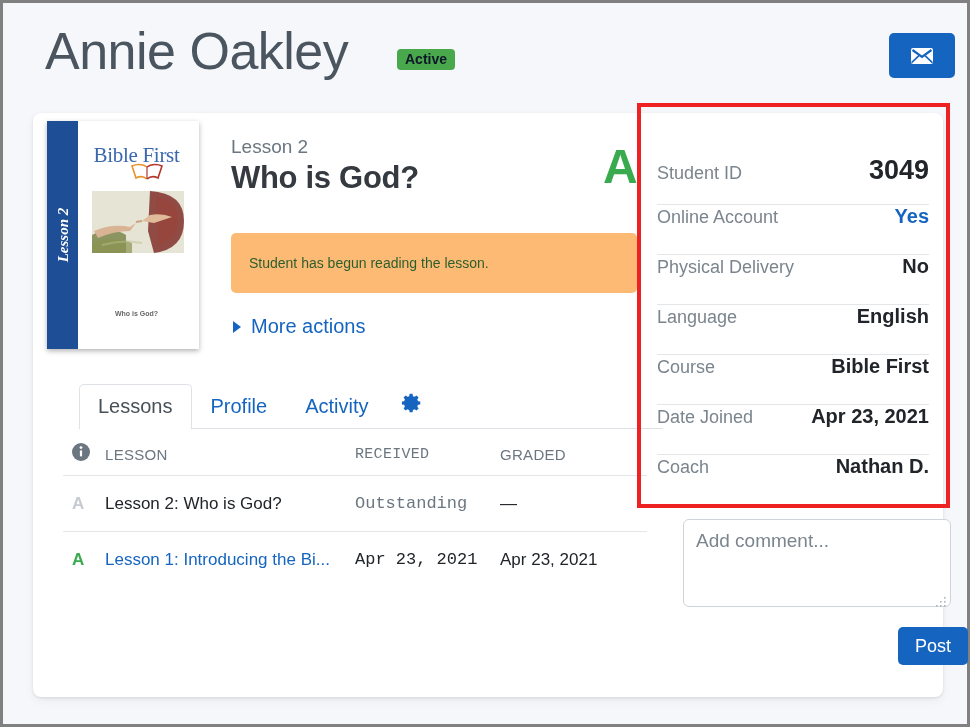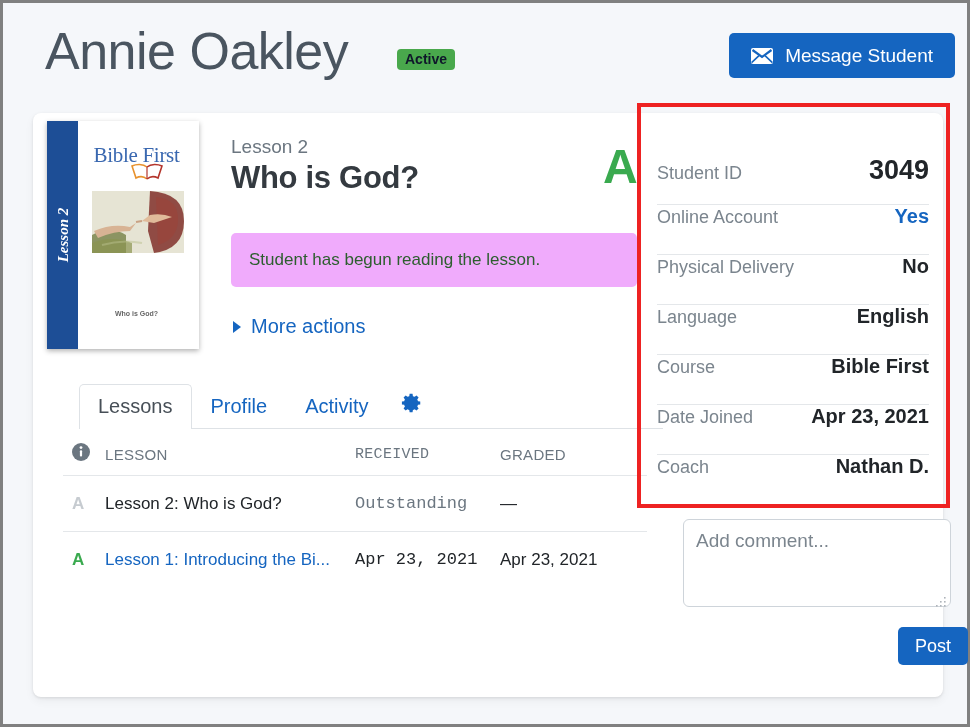--- a/index.html
+++ b/index.html
@@ -100,24 +100,24 @@
   .lesson-title {
     font-size:31px; color:#343a40; font-weight:bold;
     margin-top:2px; line-height:1.15; letter-spacing:-0.3px;
   }
   .grade-big {
     position:absolute; left:556px; top:22px;
     font-size:48px; font-weight:bold; color:#3aaa4f; line-height:1;
   }
   .status-banner {
     position:absolute; left:184px; top:112px;
-    width:406px; height:54px;
-    background:#f0abfc; border-radius:5px;
+    width:406px; height:60px;
+    background:#fdba74; border-radius:5px;
     display:flex; align-items:center; padding-left:18px;
-    color:#2c5e2e; font-size:17px;
+    color:#2c5e2e; font-size:14px;
   }
   .more-actions {
     position:absolute; left:186px; top:194px;
     display:flex; align-items:center; gap:10px;
     color:#1565c0; font-size:20px; cursor:pointer;
   }
   .caret-right {
     width:0; height:0;
     border-left:8px solid #1565c0;
     border-top:6px solid transparent;
@@ -216,21 +216,20 @@
       <div class="student-name">Annie Oakley</div>
       <div class="badge-active">Active</div>
       <button class="btn-message">
         <span class="env">
           <svg width="22" height="16" viewBox="0 0 22 16">
             <rect x="0" y="0" width="22" height="16" rx="2" fill="#ffffff"></rect>
             <path d="M1.5 2 L11 9 L20.5 2" fill="none" stroke="#1565c0" stroke-width="2.2"></path>
             <path d="M0.6 14.6 L8 7.6 M21.4 14.6 L14 7.6" stroke="#1565c0" stroke-width="1.6" fill="none"></path>
           </svg>
         </span>
-        <span>Message Student</span>
       </button>
     </div>
 
     <div class="card">
 
       <div class="left-col">
 
         <div class="book">
           <div class="book-spine">
             <span>Lesson 2</span>

